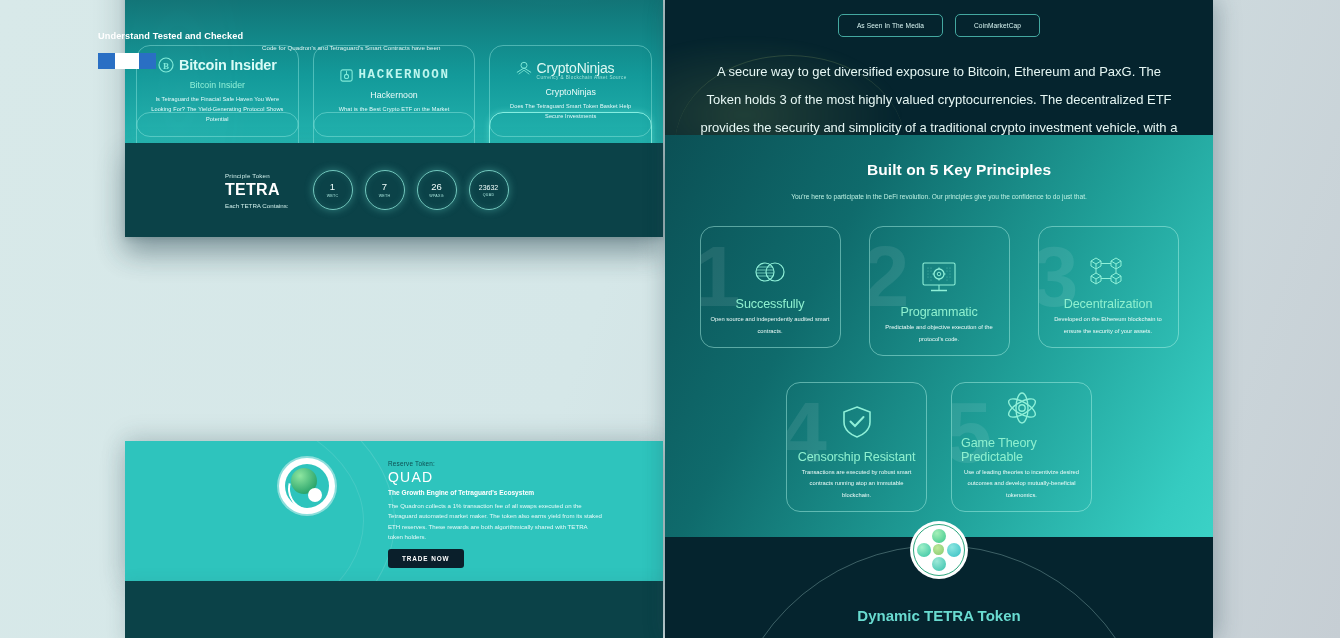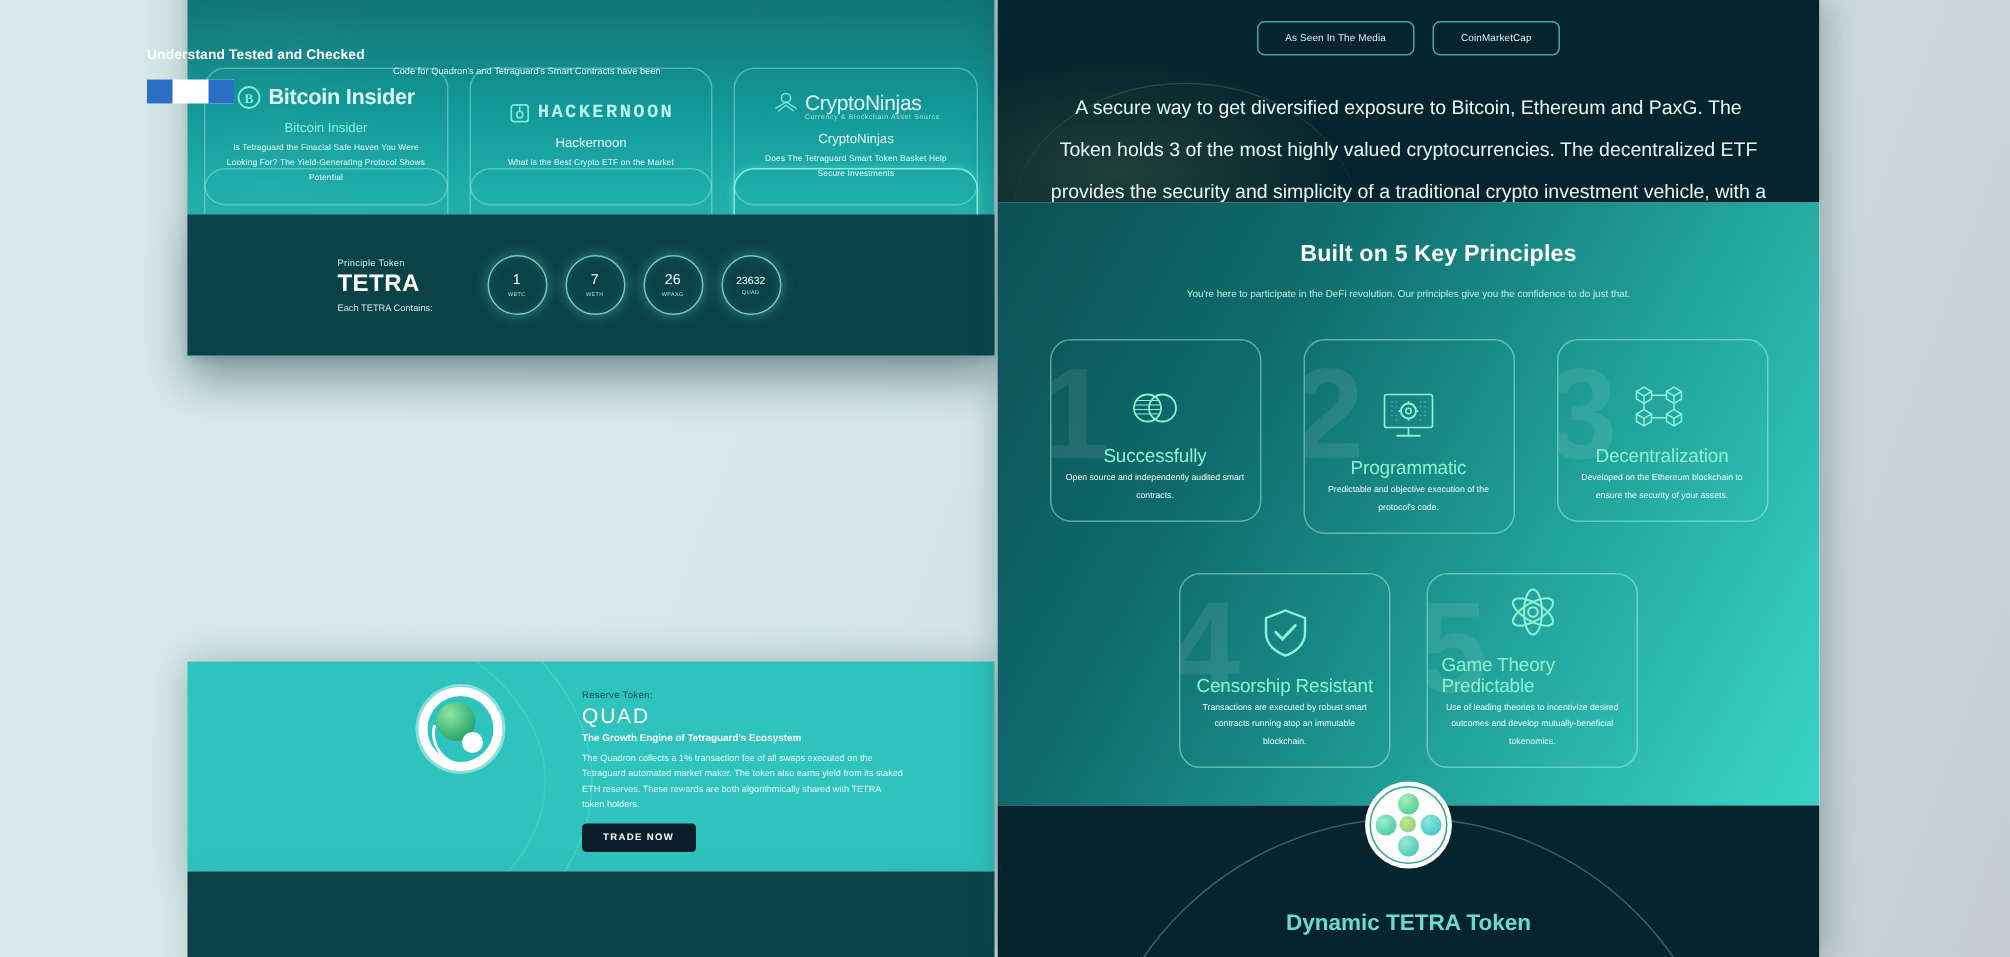--- a/index.html
+++ b/index.html
@@ -43,21 +43,21 @@
   .nc-title { font-size: 8.8px; color: #8ff0d7; margin-bottom: 5px; font-weight: 400; }
   .nc-title.white { color: #eafcf9; }
 
   
   #tetra-strip {
     position: absolute; left: 125px; top: 143px; width: 538px; height: 94px;
     background: #0b4248;
     box-shadow: 0 14px 26px rgba(40,70,80,.28);
     overflow: hidden;
   }
-  #tetra-strip .inner { display: flex; align-items: center; height: 100%; padding-left: 100px; gap: 36px; }
+  #tetra-strip .inner { display: flex; align-items: center; height: 100%; padding-left: 100px; gap: 24px; }
   .tetra-label { font-size: 6.2px; color: #cfeeea; letter-spacing: .2px; }
   .tetra-name { font-size: 16px; font-weight: 700; color: #ffffff; letter-spacing: .3px; margin: 2px 0 3px; }
   .tetra-contains { font-size: 6.2px; color: #cfeeea; }
   .coins { display: flex; gap: 12px; }
   .coin {
     width: 40px; height: 40px; border-radius: 50%;
     border: 1px solid rgba(150,245,230,.75);
     display: flex; flex-direction: column; align-items: center; justify-content: center;
     box-shadow: 0 0 9px rgba(120,240,225,.35), inset 0 0 7px rgba(120,240,225,.12);
   }

